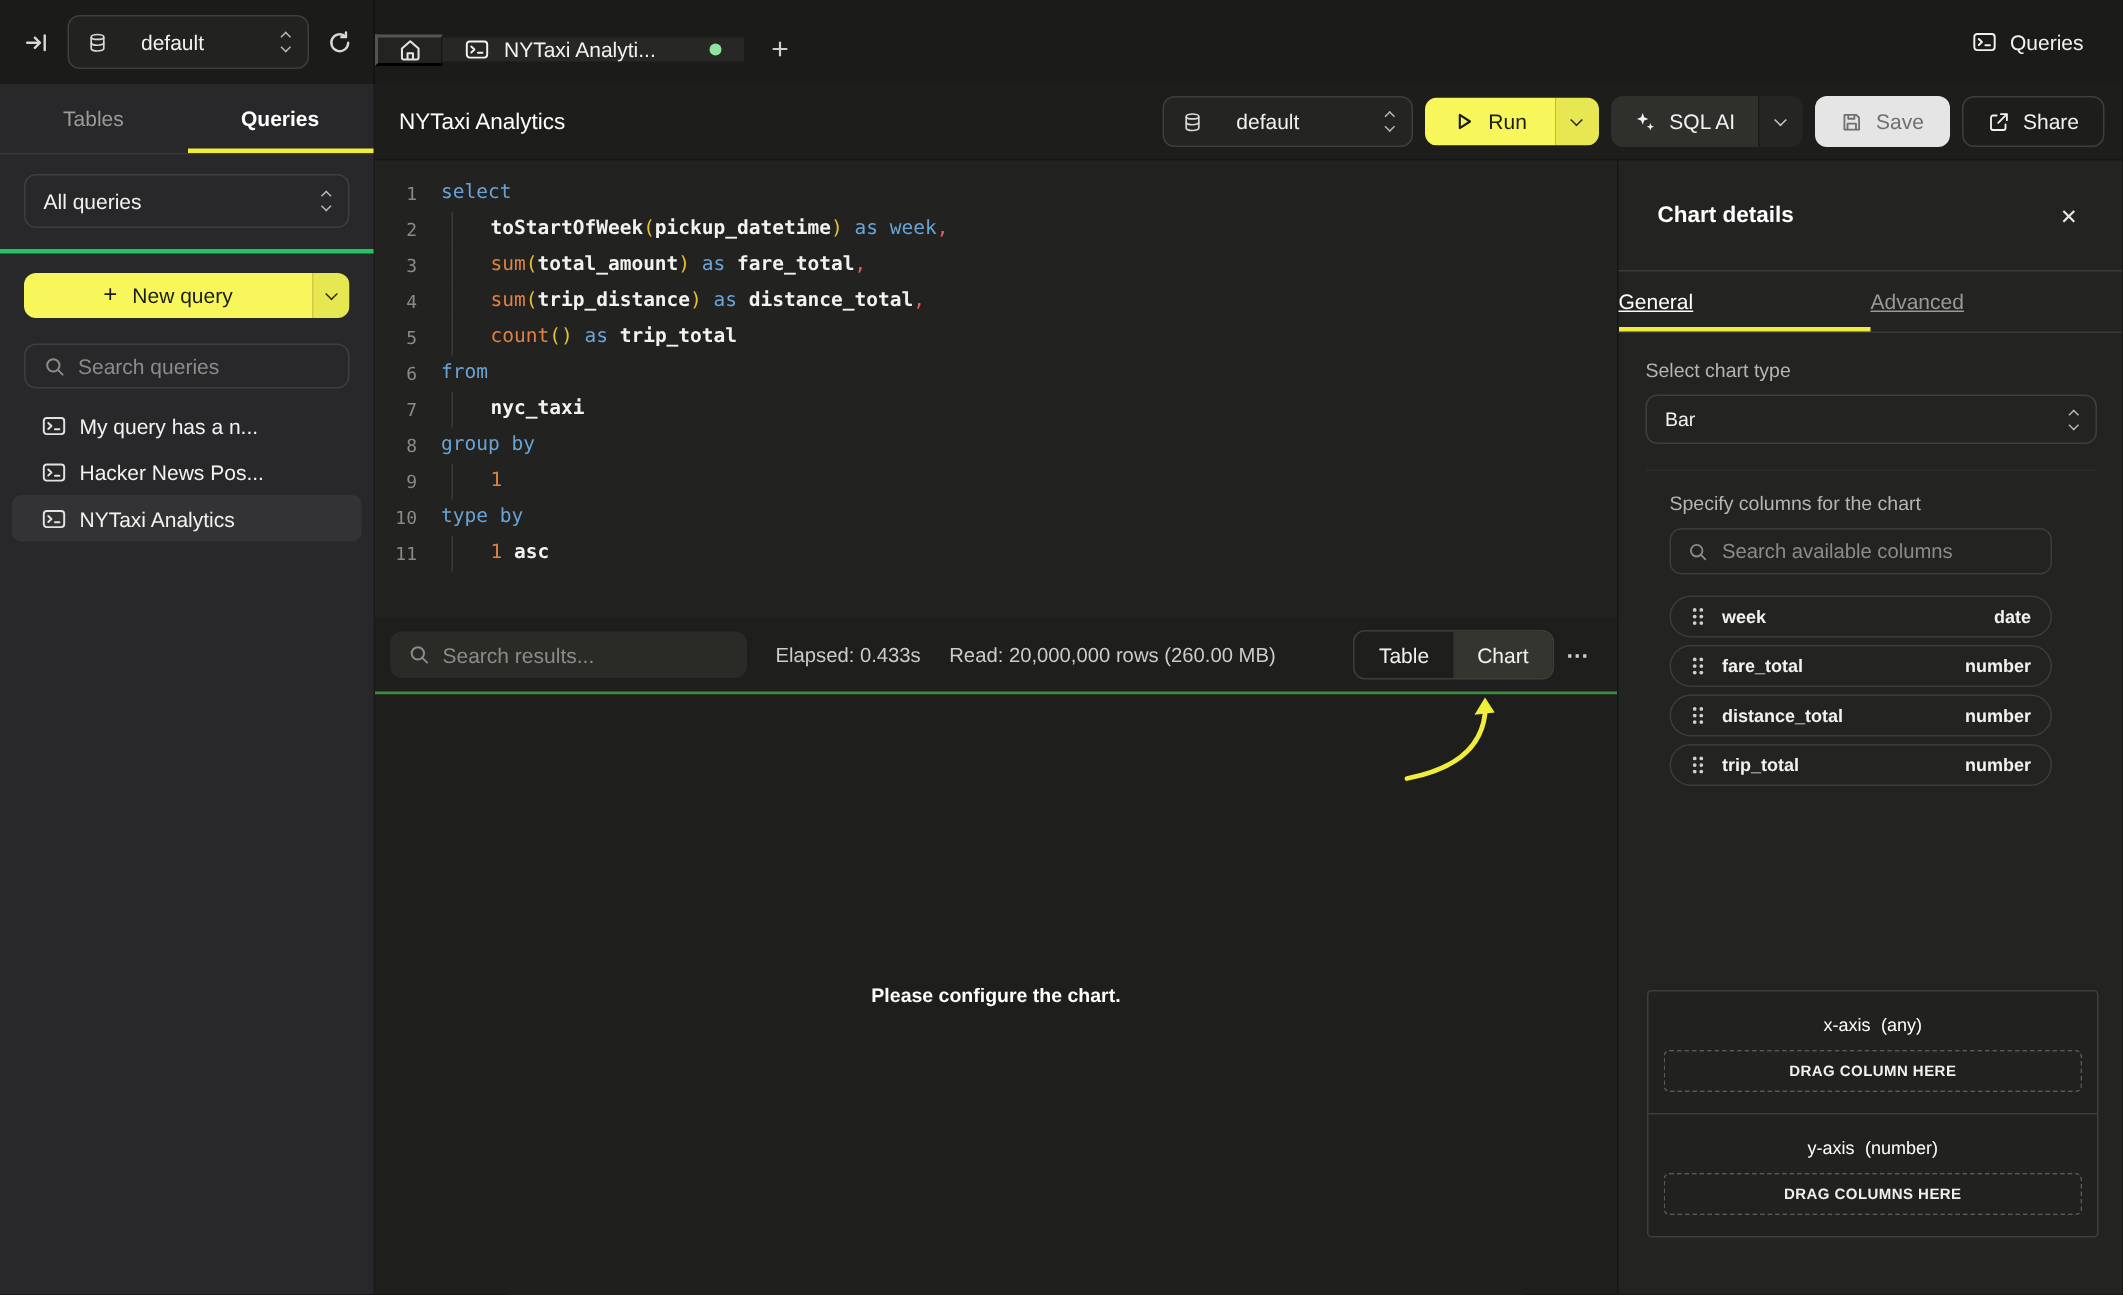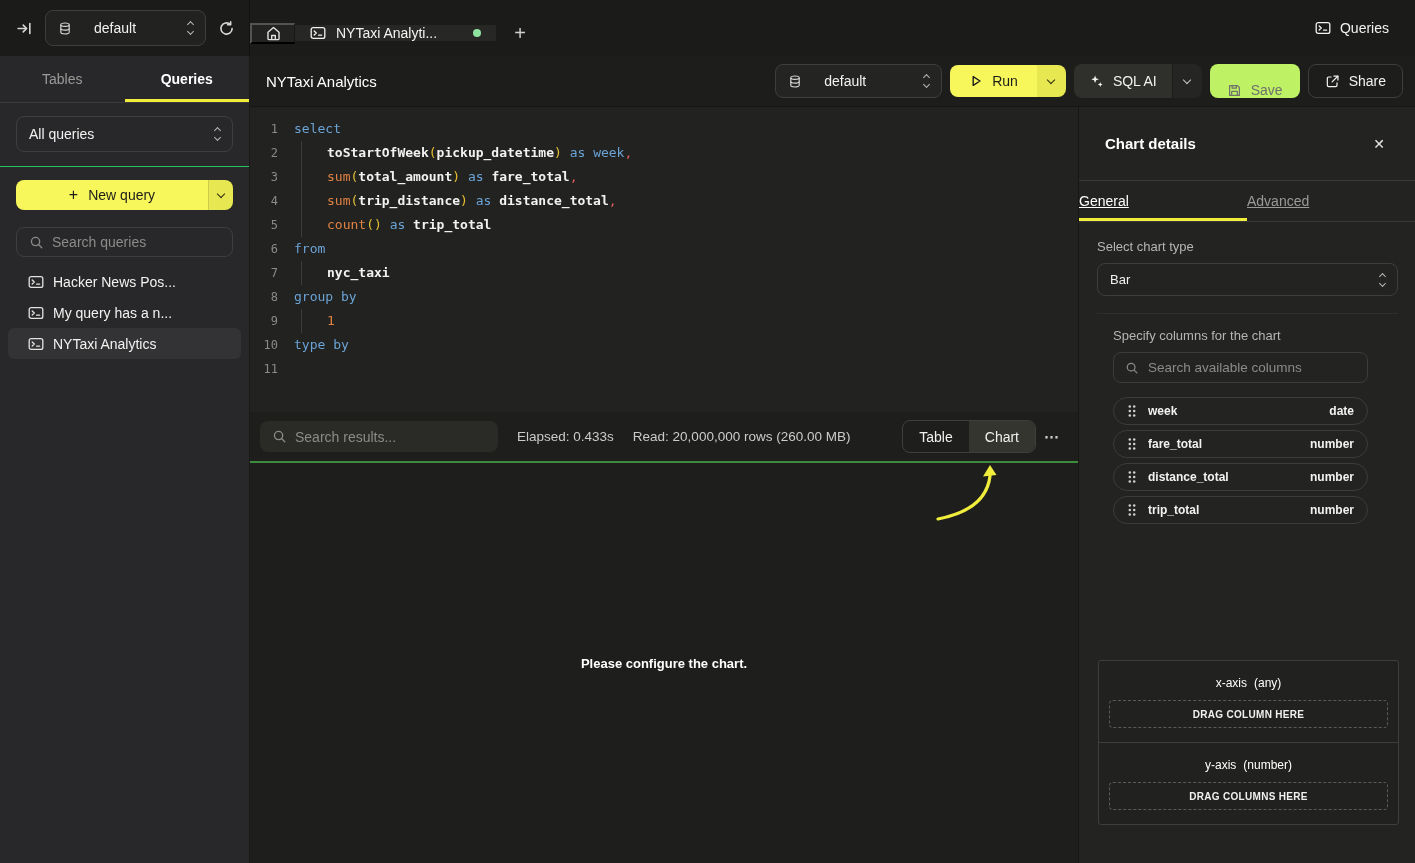--- a/index.html
+++ b/index.html
@@ -24,21 +24,21 @@
   .topbar-right { display:flex; align-items:center; gap:9px; padding-right:26px; color:#f2f2f0; font-size:14px; cursor:pointer; }
 
   
   .body { flex:1; display:flex; min-height:0; }
 
   
   .sidebar { width:250px; flex:none; background:#28282a; display:flex; flex-direction:column; border-right:1px solid #1a1a18; }
   .side-tabs { height:47px; flex:none; display:flex; border-bottom:1px solid #3a3a3c; }
   .side-tab { flex:1; display:flex; align-items:center; justify-content:center; font-size:14px; color:#9a9a98; cursor:pointer; }
   .side-tab.active { color:#ffffff; font-weight:700; box-shadow:inset 0 -3px 0 0 var(--yellow-line); }
-  .side-filter { padding:13px 16px 14px; border-bottom:1px solid #22c55e;text-align:center; }
+  .side-filter { padding:13px 16px 14px; border-bottom:3px solid #22c55e;text-align:center; }
   .side-filter .select { height:36px; background:#28282a; }
   .side-actions { padding:13px 16px 0; }
   .new-query-btn { height:30px; display:flex; border-radius:8px; overflow:hidden; cursor:pointer; }
   .nq-main { flex:1; display:flex; align-items:center; justify-content:center; gap:10px; background:var(--yellow-btn); color:#1c1c1a; font-size:14px; font-weight:500; }
   .nq-plus { font-size:16px; font-weight:400; }
   .nq-chev { width:25px; background:var(--yellow-btn-dark); border-left:1px solid #cccc49; display:flex; align-items:center; justify-content:center; }
   .chev-dn { width:6px; height:6px; border-left:1.6px solid #2a2a14; border-top:1.6px solid #2a2a14; transform:rotate(225deg); display:block; margin-top:-3px; }
   .search-box { margin-top:17px; height:30px; border:1px solid #3e3e3c; border-radius:8px; display:flex; align-items:center; gap:8px; padding:0 12px; }
   .search-box input { flex:1; background:none; border:none; outline:none; color:#f2f2f0; font-size:14px; font-family:inherit; min-width:0; }
   .search-box input::placeholder { color:#8b8b89; }
@@ -52,21 +52,21 @@
   .ctoolbar { height:51px; flex:none; display:flex; align-items:center; padding:0 12px 0 16px; gap:8px; background:#1d1d1b; border-bottom:1px solid #151513; }
   .ctitle { font-size:15px; font-weight:500; color:#ffffff; flex:1; }
   .db-select-run { width:167px; height:34px; background:#242422; }
   .run-btn { height:32px; display:flex; border-radius:8px; overflow:hidden; cursor:pointer; }
   .run-main { display:flex; align-items:center; gap:9px; padding:0 19px; background:var(--yellow-btn); color:#1c1c1a; font-size:14px; font-weight:500; }
   .run-chev { width:29px; background:var(--yellow-btn-dark); display:flex; align-items:center; justify-content:center; }
   .split-btn { height:34px; display:flex; border-radius:8px; overflow:hidden; cursor:pointer; }
   .sb-main { display:flex; align-items:center; gap:9px; padding:0 15px; background:#2f2f2c; color:#f2f2f0; font-size:14px; }
   .sb-chev { width:30px; background:#252523; border-left:1px solid #1b1b19; display:flex; align-items:center; justify-content:center; }
   .chev-dn-lt { width:6px; height:6px; border-left:1.6px solid #c9c9c7; border-top:1.6px solid #c9c9c7; transform:rotate(225deg); display:block; margin-top:-3px; }
-  .save-btn { height:34px; display:flex; align-items:flex-end; gap:9px; padding:0 17px; background:#bef264; border-radius:8px; color:#70706e; font-size:14px; cursor:default; border:none; }
+  .save-btn { height:34px; display:flex; align-items:center; gap:9px; padding:0 17px; background:#e5e5e5; border-radius:8px; color:#70706e; font-size:14px; cursor:default; border:none; }
   .share-btn { height:34px; display:flex; align-items:center; gap:9px; padding:0 16px; background:#1d1d1b; border:1px solid #3e3e3c; border-radius:8px; color:#f2f2f0; font-size:14px; cursor:pointer; }
 
   .main-row { flex:1; display:flex; min-height:0; }
   .workspace { flex:1; display:flex; flex-direction:column; min-width:0; background:#1e1e1c; }
 
   
   .editor { height:305px; flex:none; display:flex; background:#222220; font-family:"DejaVu Sans Mono", monospace; overflow:hidden; }
   .gutter { width:36px; flex:none; padding:10px 8px 0 0; text-align:right; color:#8a8a88; font-size:12px; line-height:24px; }
   .code { flex:1; padding:10px 0 0 8px; font-size:13px; line-height:24px; color:#f2f2f0; overflow:hidden; }
   .code-line { white-space:pre; height:24px; }
@@ -247,33 +247,33 @@
           <div class="query-item">
             <span class="q-icn">
               <svg width="16" height="16" viewBox="0 0 16 16">
                 <g fill="none" stroke="currentColor" stroke-width="1.3" stroke-linecap="round" stroke-linejoin="round">
                   <rect x="1.2" y="2.6" width="13.6" height="10.8" rx="2"></rect>
                   <path d="M4.2 6l2.1 2-2.1 2"></path>
                   <line x1="8.6" y1="10.2" x2="11.6" y2="10.2"></line>
                 </g>
               </svg>
             </span>
-            <span>Hacker News Pos...</span>
+            <span>My query has a n...</span>
           </div>
           <div class="query-item">
             <span class="q-icn">
               <svg width="16" height="16" viewBox="0 0 16 16">
                 <g fill="none" stroke="currentColor" stroke-width="1.3" stroke-linecap="round" stroke-linejoin="round">
                   <rect x="1.2" y="2.6" width="13.6" height="10.8" rx="2"></rect>
                   <path d="M4.2 6l2.1 2-2.1 2"></path>
                   <line x1="8.6" y1="10.2" x2="11.6" y2="10.2"></line>
                 </g>
               </svg>
             </span>
-            <span>My query has a n...</span>
+            <span>Hacker News Pos...</span>
           </div>
           <div class="query-item selected">
             <span class="q-icn">
               <svg width="16" height="16" viewBox="0 0 16 16">
                 <g fill="none" stroke="currentColor" stroke-width="1.3" stroke-linecap="round" stroke-linejoin="round">
                   <rect x="1.2" y="2.6" width="13.6" height="10.8" rx="2"></rect>
                   <path d="M4.2 6l2.1 2-2.1 2"></path>
                   <line x1="8.6" y1="10.2" x2="11.6" y2="10.2"></line>
                 </g>
               </svg>
@@ -369,20 +369,21 @@
                 <div class="code-line"><span class="tok-kw">select</span></div>
                 <div class="code-line"><span class="ind"></span><span class="tok-id">toStartOfWeek</span><span class="tok-pa">(</span><span class="tok-id">pickup_datetime</span><span class="tok-pa">)</span><span class="tok-pl"> </span><span class="tok-kw">as</span><span class="tok-pl"> </span><span class="tok-kw">week</span><span class="tok-cm">,</span></div>
                 <div class="code-line"><span class="ind"></span><span class="tok-or">sum</span><span class="tok-pa">(</span><span class="tok-id">total_amount</span><span class="tok-pa">)</span><span class="tok-pl"> </span><span class="tok-kw">as</span><span class="tok-pl"> </span><span class="tok-id">fare_total</span><span class="tok-cm">,</span></div>
                 <div class="code-line"><span class="ind"></span><span class="tok-or">sum</span><span class="tok-pa">(</span><span class="tok-id">trip_distance</span><span class="tok-pa">)</span><span class="tok-pl"> </span><span class="tok-kw">as</span><span class="tok-pl"> </span><span class="tok-id">distance_total</span><span class="tok-cm">,</span></div>
                 <div class="code-line"><span class="ind"></span><span class="tok-or">count</span><span class="tok-pa">()</span><span class="tok-pl"> </span><span class="tok-kw">as</span><span class="tok-pl"> </span><span class="tok-id">trip_total</span></div>
                 <div class="code-line"><span class="tok-kw">from</span></div>
                 <div class="code-line"><span class="ind"></span><span class="tok-id">nyc_taxi</span></div>
                 <div class="code-line"><span class="tok-kw">group by</span></div>
                 <div class="code-line"><span class="ind"></span><span class="tok-or">1</span></div>
                 <div class="code-line"><span class="tok-kw">type by</span></div>
+                <div class="code-line"><span class="ind"></span><span class="tok-or">1</span><span class="tok-pl"> </span><span class="tok-id">asc</span></div>
               </div>
           </div>
           <div class="results-bar">
             <div class="rsearch">
               <svg width="15" height="15" viewBox="0 0 16 16">
                   <g fill="none" stroke="#8b8b89" stroke-width="1.4" stroke-linecap="round">
                     <circle cx="7" cy="7" r="4.4"></circle>
                     <line x1="10.4" y1="10.4" x2="13.6" y2="13.6"></line>
                   </g>
                 </svg>

